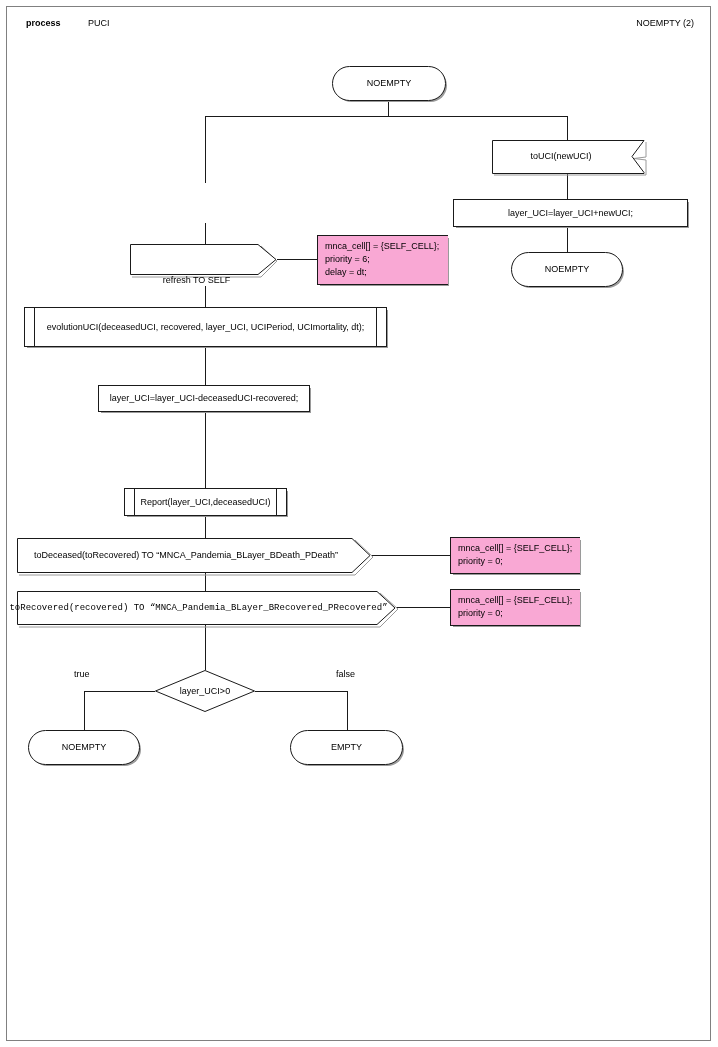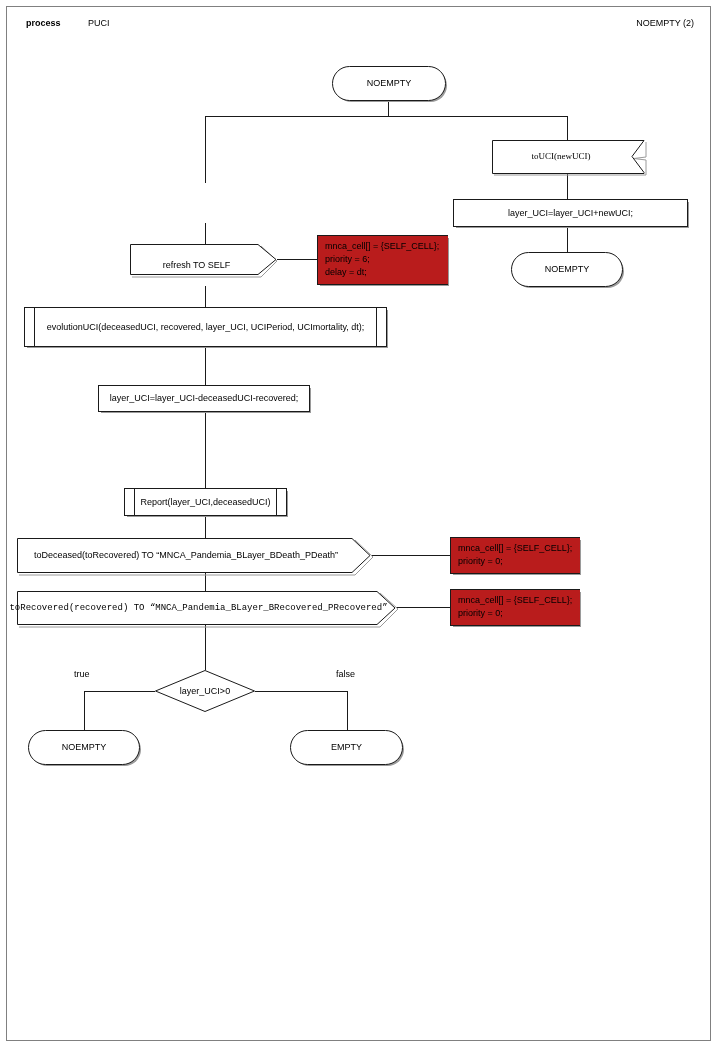--- a/index.html
+++ b/index.html
@@ -114,21 +114,21 @@
     background: transparent;
   }
 
   
   .comment {
     position: absolute;
     box-sizing: border-box;
     border-left: 1px solid #1a1a1a;
     border-top: 1px solid #1a1a1a;
     border-bottom: 1px solid #1a1a1a;
-    background: #b91c1c;
+    background: #f9a8d4;
     font-size: 9px;
     line-height: 13px;
     padding: 4px 0 4px 7px;
     box-shadow: 2px 2px 0 -1px #9a9a9a;
   }
   .comment .cline { white-space: nowrap; }
 
   .branch-label {
     position: absolute;
     font-size: 9px;
@@ -180,40 +180,40 @@
   <div class="vline" style="left:347px; top:691px; height:39px;"></div>
 
   <div class="hline" style="left:277px; top:259px; width:40px;"></div>
   <div class="hline" style="left:371px; top:555px; width:79px;"></div>
   <div class="hline" style="left:396px; top:607px; width:54px;"></div>
 
   <div class="node state" style="left:332px; top:66px; width:114px; height:35px;">
     <span class="lbl">NOEMPTY</span>
   </div>
 
-  <div class="node" style="left:492px; top:140px; width:152px; height:33px;font-family:Liberation Serif, serif;">
+  <div class="node" style="left:492px; top:140px; width:152px; height:33px;">
     <svg class="shape shadow" width="156" height="37" viewBox="0 0 156 37" aria-hidden="true">
       <polyline points="2,35 154,35 154,20 142,18.5 154,17 154,2"></polyline>
     </svg>
     <svg class="shape" width="154" height="35" viewBox="0 0 154 35" aria-hidden="true">
       <polygon points="0.5,0.5 152,0.5 152,0.5 140,16.5 152,32.5 152,33.5 0.5,33.5"></polygon>
     </svg>
     <span class="lbl" style="position:relative; margin-right:14px;">toUCI(newUCI)</span>
   </div>
 
   <div class="node task" style="left:453px; top:199px; width:235px; height:28px;">
     <span class="lbl">layer_UCI=layer_UCI+newUCI;</span>
   </div>
 
   <div class="node state" style="left:511px; top:252px; width:112px; height:35px;">
     <span class="lbl">NOEMPTY</span>
   </div>
 
 
-  <div class="node" style="left:130px; top:244px; width:147px; height:42px;">
+  <div class="node" style="left:130px; top:244px; width:147px; height:42px;align-items:flex-end;">
     <svg class="shape shadow" width="151" height="35" viewBox="0 0 151 35" aria-hidden="true">
       <polyline points="2,33 131,33 147,17 131,2"></polyline>
     </svg>
     <svg class="shape" width="147" height="31" viewBox="0 0 147 31" aria-hidden="true">
       <polygon points="0.5,0.5 128,0.5 146,15.5 128,30.5 0.5,30.5"></polygon>
     </svg>
     <span class="lbl" style="position:relative; margin-right:14px;">refresh TO SELF</span>
   </div>
 
   <div class="node proc" style="left:24px; top:307px; width:363px; height:40px;">

